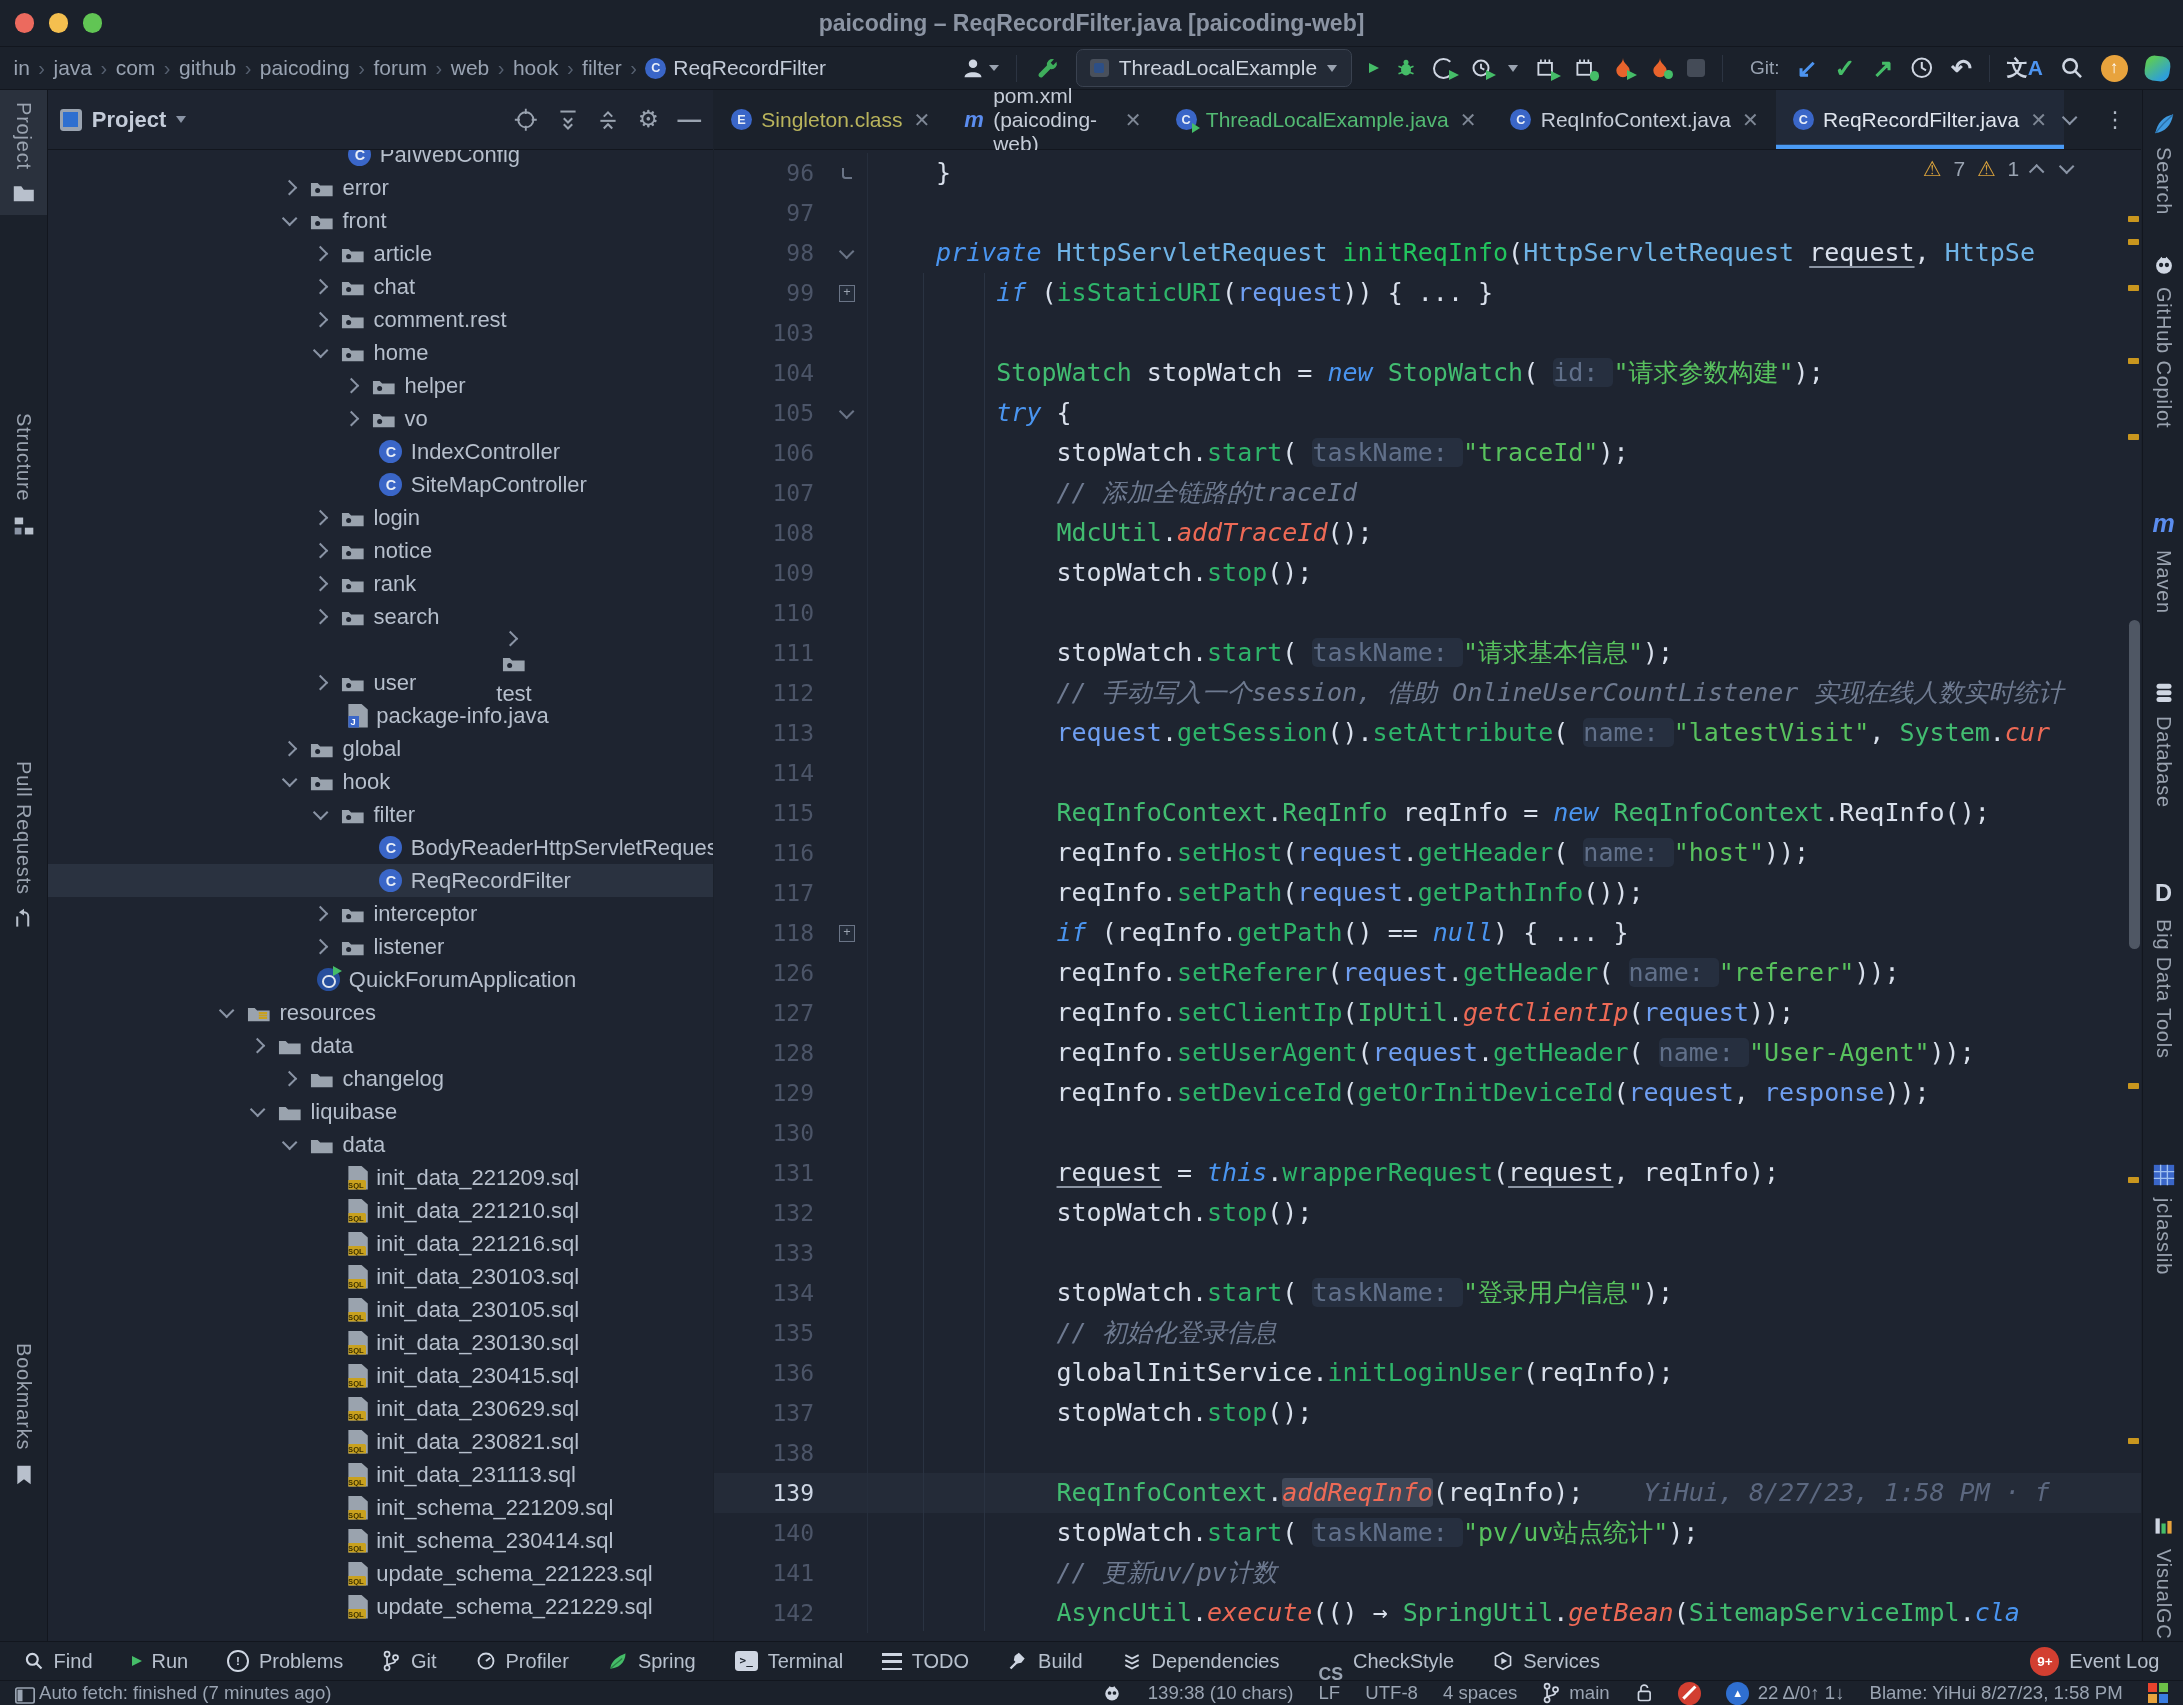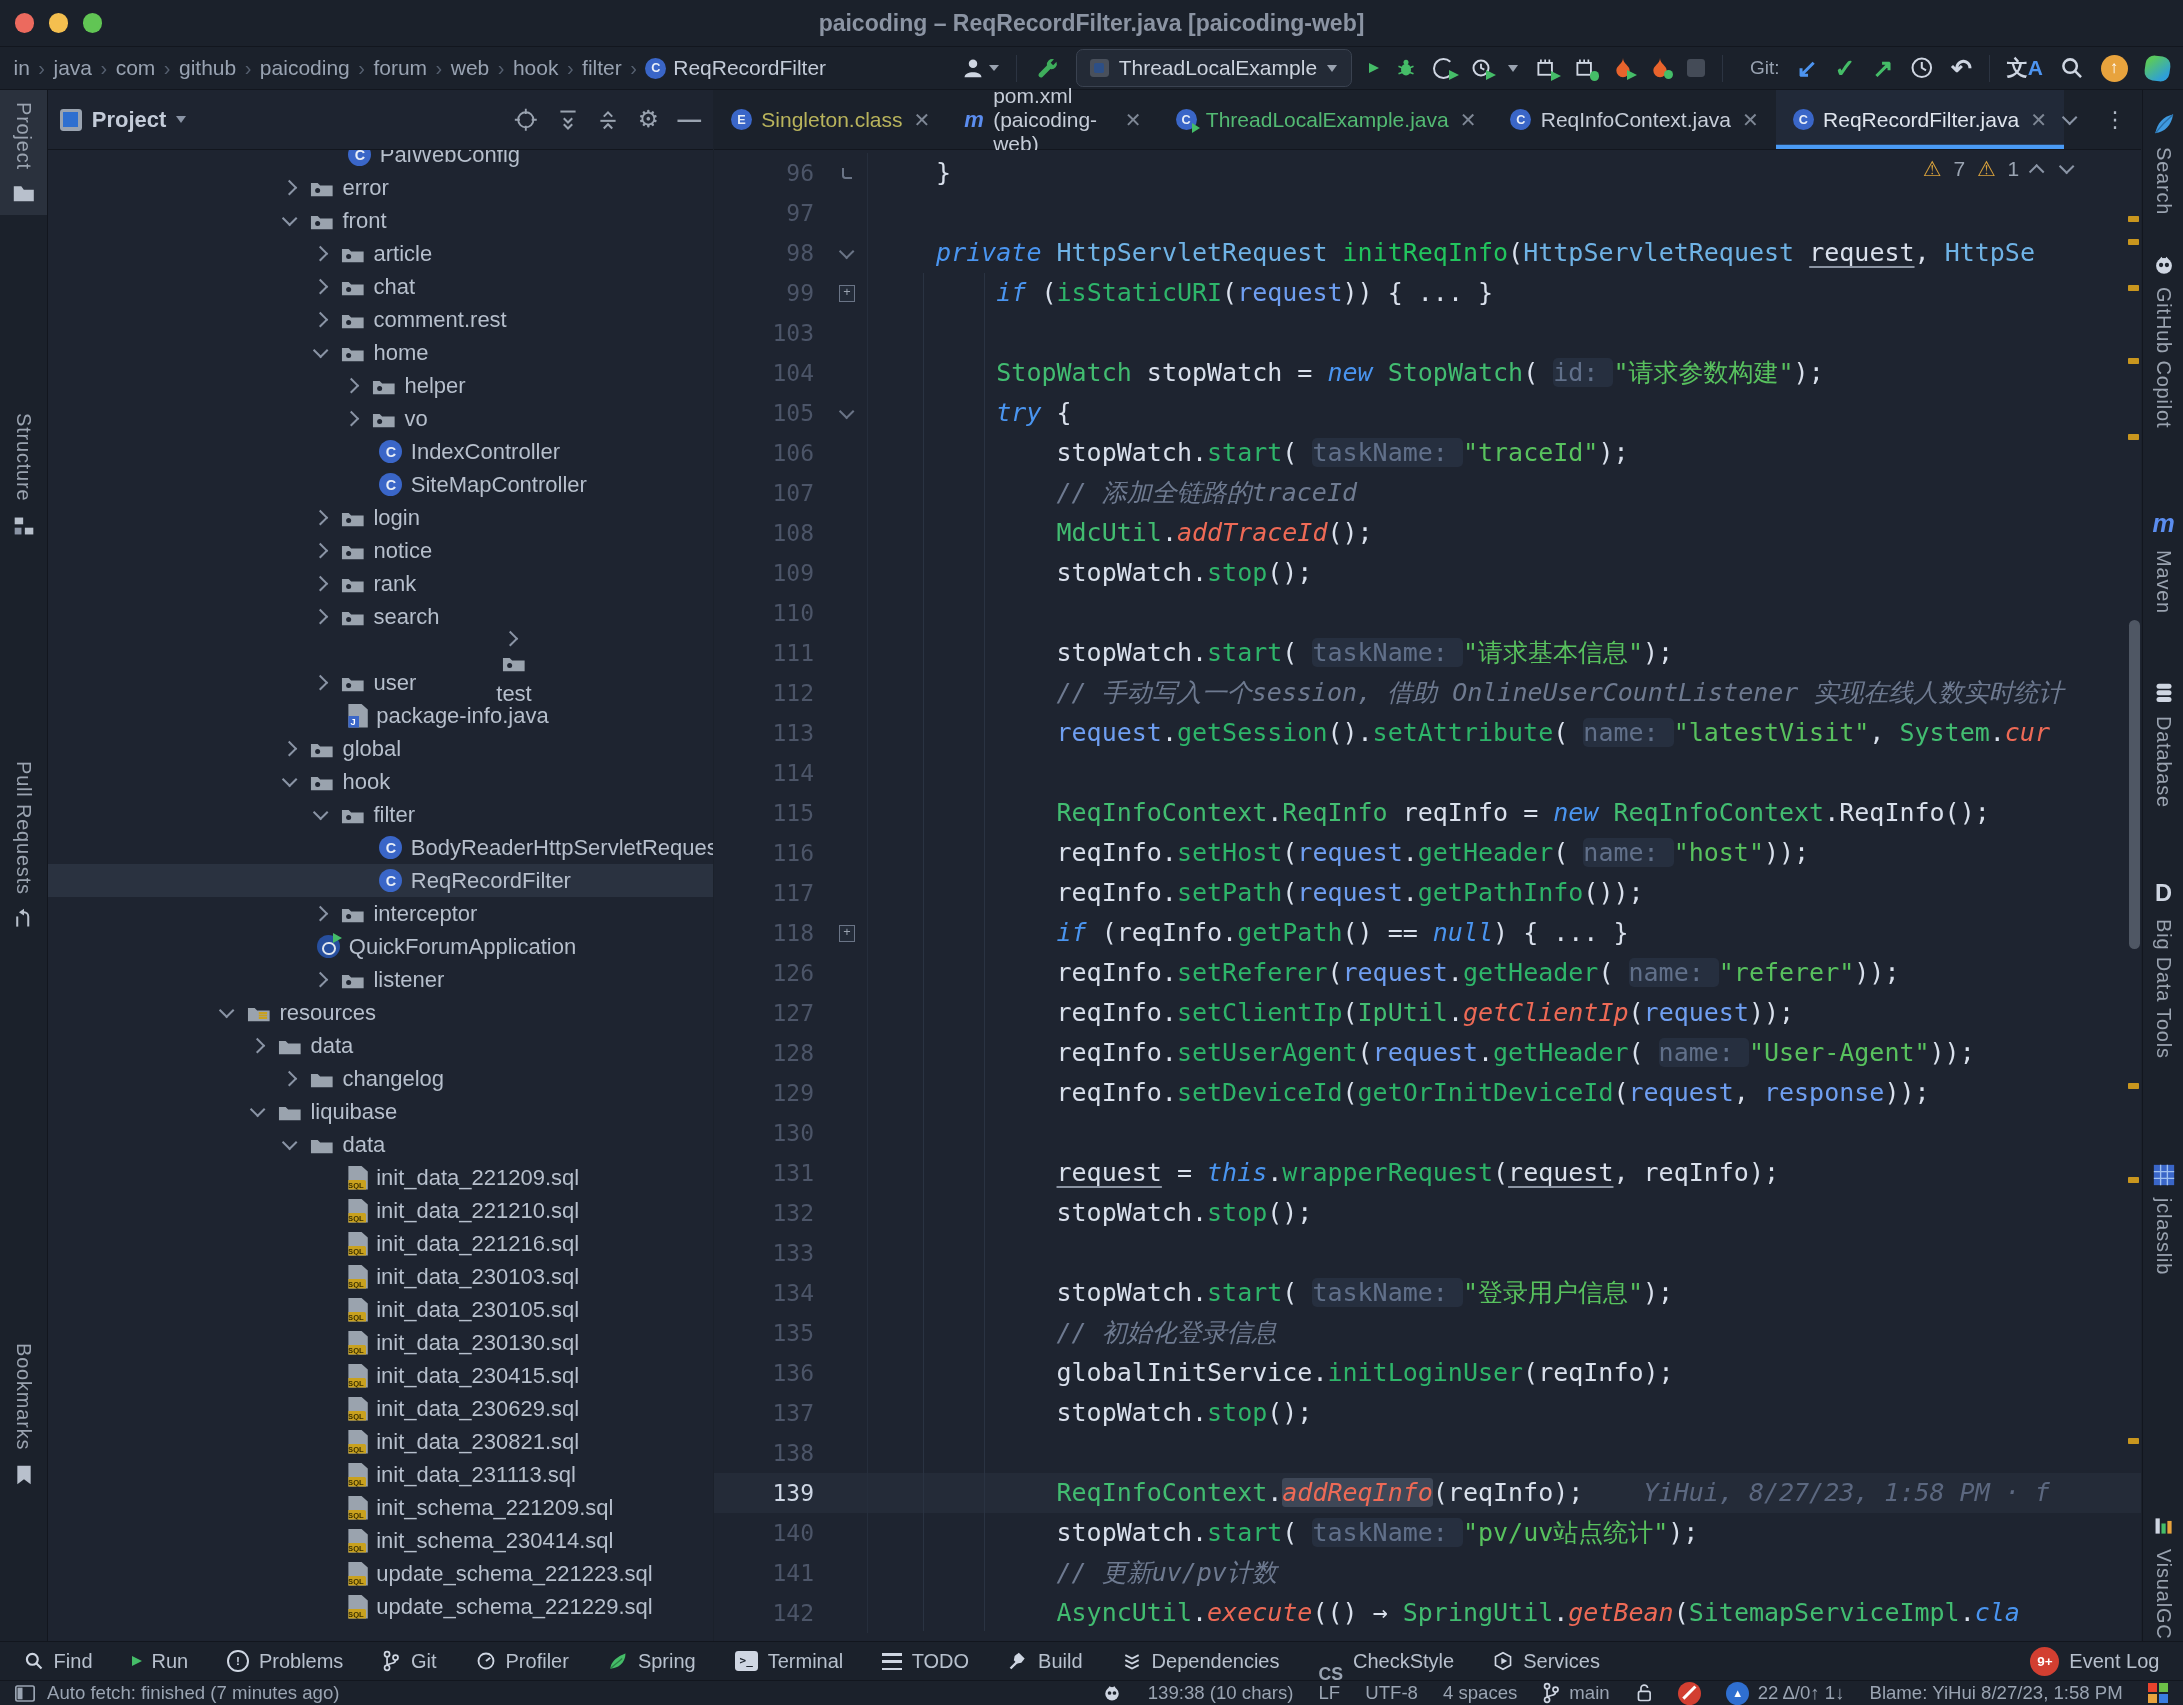--- a/index.html
+++ b/index.html
@@ -556,34 +556,34 @@
       <div class="trow" style="padding-left: 267px;">
         <span class="chv r"></span>
         <span style="display:inline-flex">
           <svg width="23.6" height="20" viewBox="0 0 28 24">
             <path d="M1 6h8l3 3h15v13H1Z" fill="#9aa3ae"></path>
             <circle cx="9" cy="15" r="3" fill="#1e2430"></circle>
           </svg>
         </span>
         <span>interceptor</span>
       </div>
+      <div class="trow" style="padding-left: 267px;">
+        <span class="chv r"></span>
+        <span style="display:inline-flex">
+          <svg width="23.6" height="20" viewBox="0 0 28 24">
+            <path d="M1 6h8l3 3h15v13H1Z" fill="#9aa3ae"></path>
+            <circle cx="9" cy="15" r="3" fill="#1e2430"></circle>
+          </svg>
+        </span>
+        <span>listener</span>
+      </div>
       <div class="trow" style="padding-left: 236px;">
         <span class="chspace"></span>
         <span class="booti"></span>
         <span>QuickForumApplication</span>
-      </div>
-      <div class="trow" style="padding-left: 267px;">
-        <span class="chv r"></span>
-        <span style="display:inline-flex">
-          <svg width="23.6" height="20" viewBox="0 0 28 24">
-            <path d="M1 6h8l3 3h15v13H1Z" fill="#9aa3ae"></path>
-            <circle cx="9" cy="15" r="3" fill="#1e2430"></circle>
-          </svg>
-        </span>
-        <span>listener</span>
       </div>
       <div class="trow" style="padding-left: 173px;">
         <span class="chv d"></span>
         <span style="display:inline-flex">
           <svg width="23.6" height="20" viewBox="0 0 28 24">
             <path d="M1 6h8l3 3h15v13H1Z" fill="#9aa3ae"></path>
             <path d="M14 12h10M14 15h10M14 18h10" stroke="#c9a11e" stroke-width="2.4"></path>
           </svg>
         </span>
         <span>resources</span>
@@ -1144,21 +1144,21 @@
         </span>
         <span>Services</span>
       </span>
       <span class="bb-item" style="margin-left: auto;">
         <span class="badge">9+</span>
         <span>Event Log</span>
       </span>
     </div>
 
   <div class="statusbar">
-    <span style="display:flex;align-items:center;gap:12px">
+    <span style="display:flex;align-items:flex-end;gap:4px">
       <span id="layouticn">
           <svg width="20" height="17" viewBox="0 0 24 20">
             <rect x="1" y="1" width="22" height="18" rx="2" stroke="#9aa4b2" stroke-width="2" fill="none"></rect>
             <rect x="3" y="3" width="6" height="14" fill="#9aa4b2"></rect>
           </svg>
         </span>
       <span>Auto fetch: finished (7 minutes ago)</span>
     </span>
     <span class="sb-right" id="sbright">
         <span class="sb-item">

